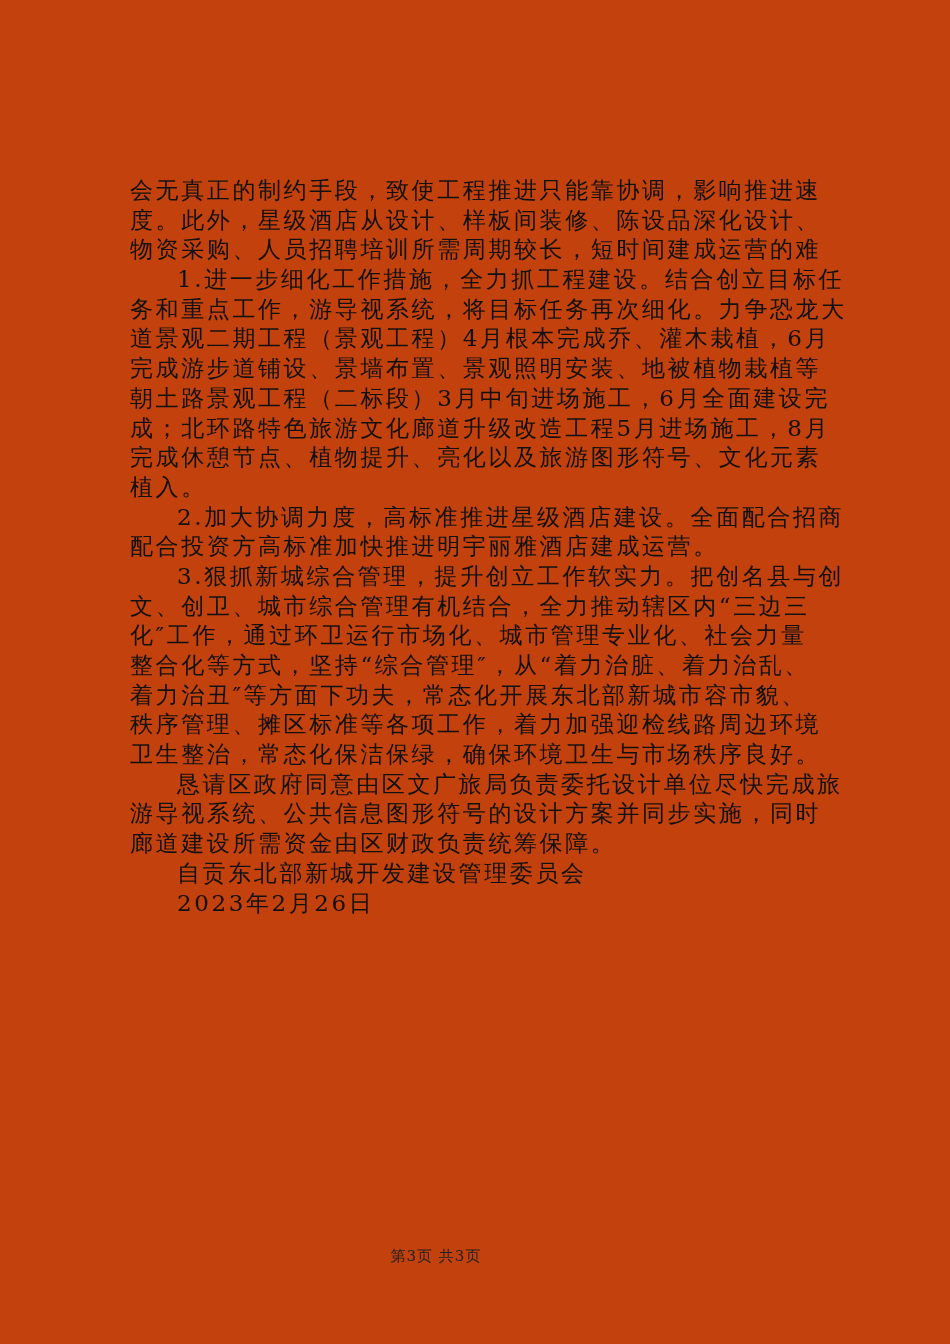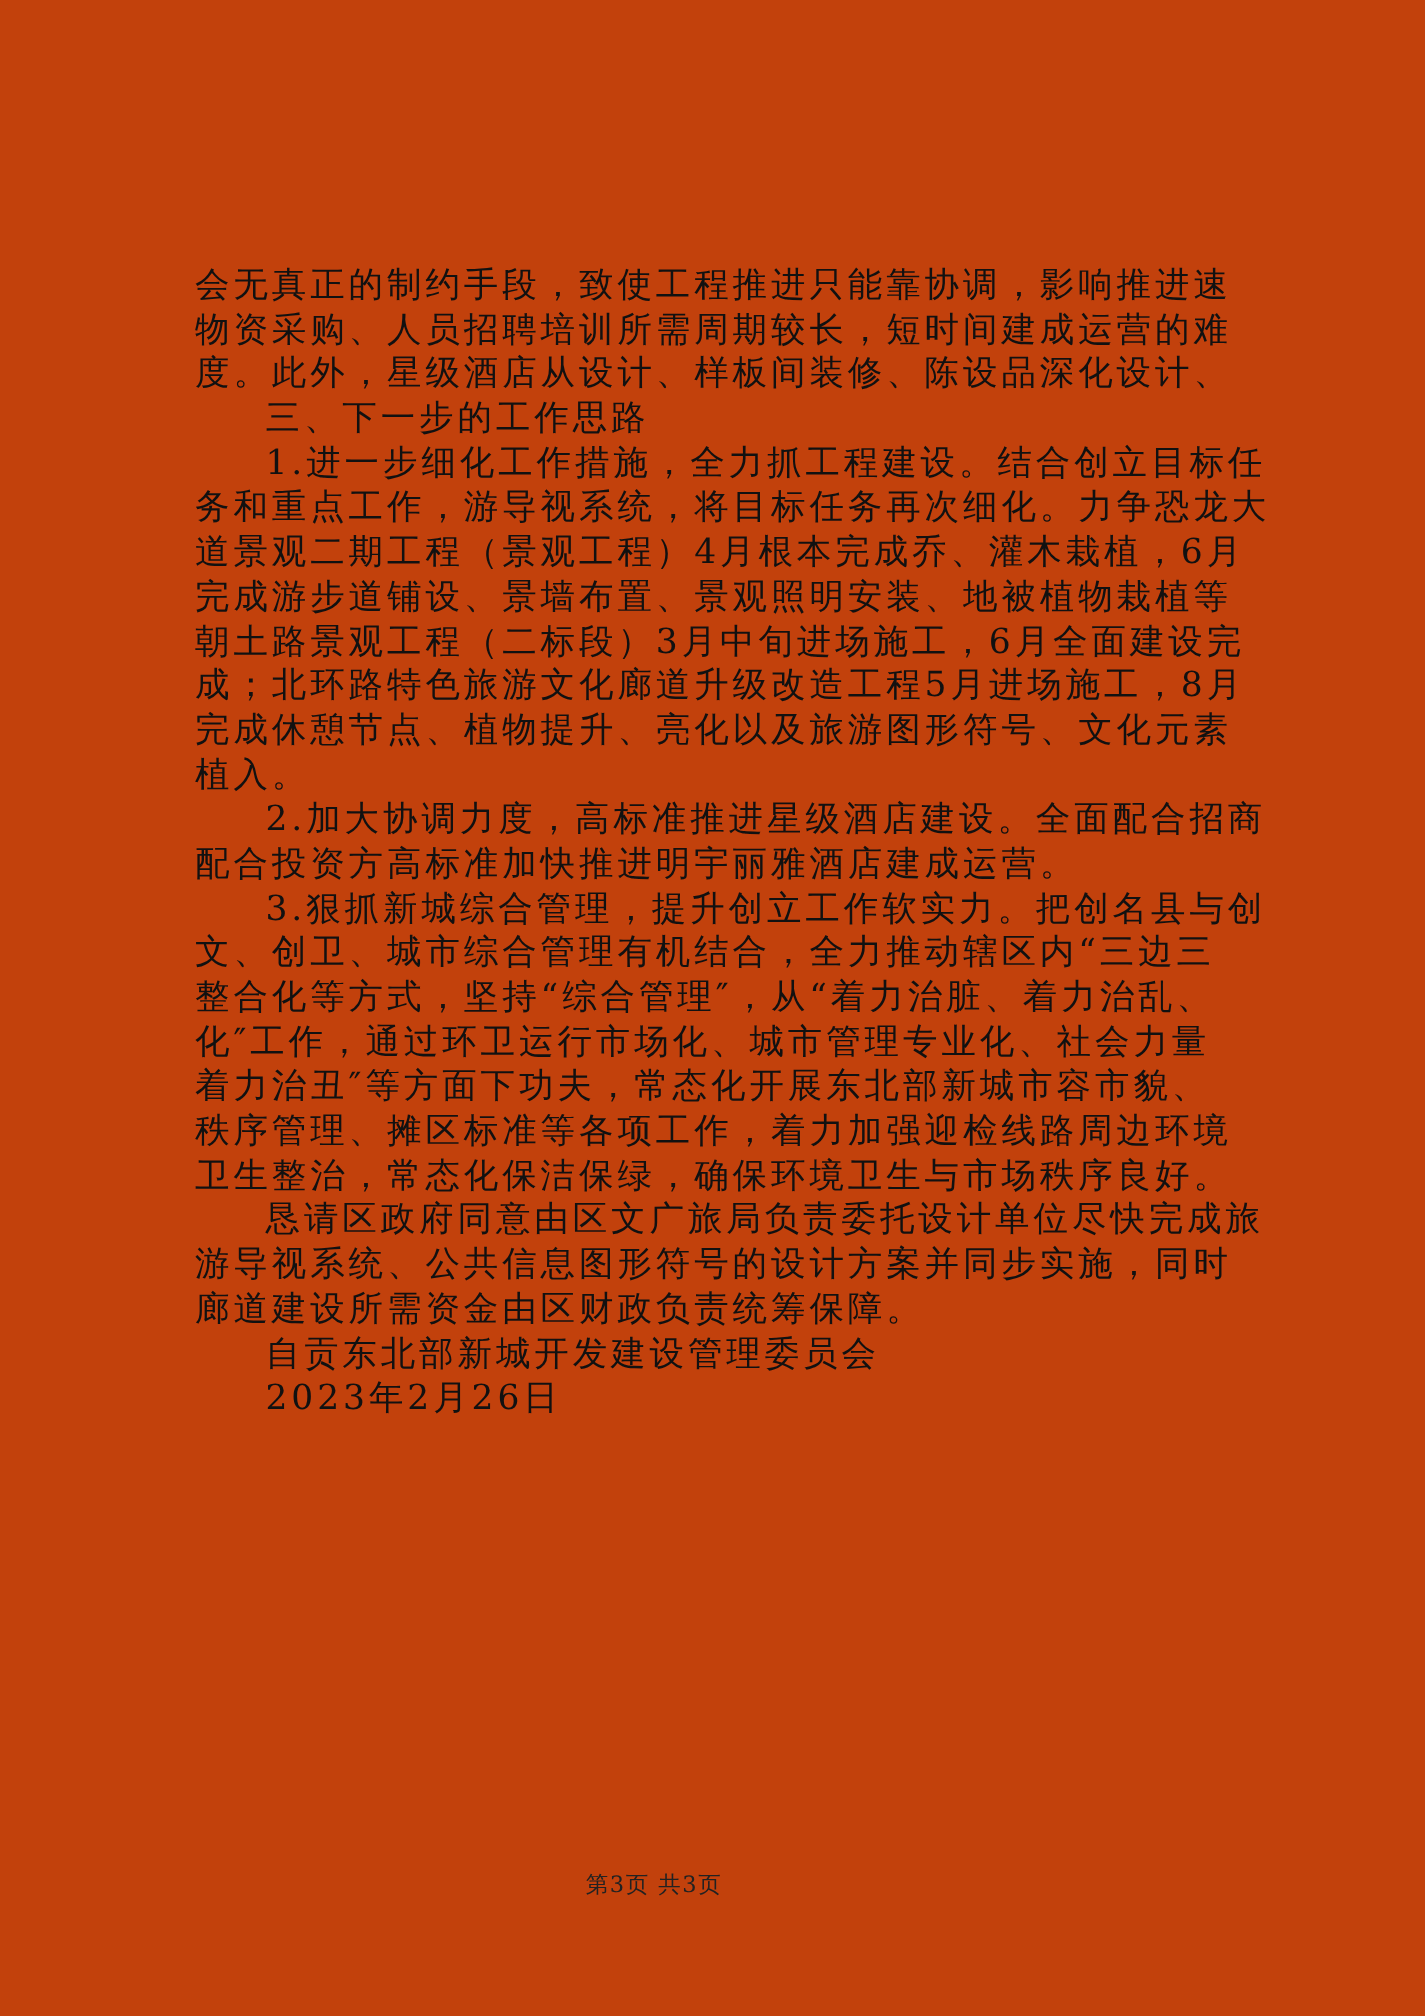--- a/index.html
+++ b/index.html
@@ -51,45 +51,42 @@
       color: #222;
     }
   </style>
 </head>
 <body>
 
 <div class="page">
   <div class="body-text" id="body-text">
       <div>
         <div class="line">会无真正的制约手段，致使工程推进只能靠协调，影响推进速</div>
+        <div class="line">度。此外，星级酒店从设计、样板间装修、陈设品深化设计、</div>
         <div class="line">物资采购、人员招聘培训所需周期较长，短时间建成运营的难</div>
-        <div class="line">度。此外，星级酒店从设计、样板间装修、陈设品深化设计、</div>
-      </div>
-      <div>
-        <div class="line indent">三、下一步的工作思路</div>
       </div>
       <div>
         <div class="line indent">1.进一步细化工作措施，全力抓工程建设。结合创立目标任</div>
         <div class="line">务和重点工作，游导视系统，将目标任务再次细化。力争恐龙大</div>
         <div class="line">道景观二期工程（景观工程）4月根本完成乔、灌木栽植，6月</div>
         <div class="line">完成游步道铺设、景墙布置、景观照明安装、地被植物栽植等</div>
         <div class="line">朝土路景观工程（二标段）3月中旬进场施工，6月全面建设完</div>
         <div class="line">成；北环路特色旅游文化廊道升级改造工程5月进场施工，8月</div>
         <div class="line">完成休憩节点、植物提升、亮化以及旅游图形符号、文化元素</div>
         <div class="line">植入。</div>
       </div>
       <div>
         <div class="line indent">2.加大协调力度，高标准推进星级酒店建设。全面配合招商</div>
         <div class="line">配合投资方高标准加快推进明宇丽雅酒店建成运营。</div>
       </div>
       <div>
         <div class="line indent">3.狠抓新城综合管理，提升创立工作软实力。把创名县与创</div>
         <div class="line">文、创卫、城市综合管理有机结合，全力推动辖区内“三边三</div>
+        <div class="line">化″工作，通过环卫运行市场化、城市管理专业化、社会力量</div>
         <div class="line">整合化等方式，坚持“综合管理″，从“着力治脏、着力治乱、</div>
-        <div class="line">化″工作，通过环卫运行市场化、城市管理专业化、社会力量</div>
         <div class="line">着力治丑″等方面下功夫，常态化开展东北部新城市容市貌、</div>
         <div class="line">秩序管理、摊区标准等各项工作，着力加强迎检线路周边环境</div>
         <div class="line">卫生整治，常态化保洁保绿，确保环境卫生与市场秩序良好。</div>
       </div>
       <div>
         <div class="line indent">恳请区政府同意由区文广旅局负责委托设计单位尽快完成旅</div>
         <div class="line">游导视系统、公共信息图形符号的设计方案并同步实施，同时</div>
         <div class="line">廊道建设所需资金由区财政负责统筹保障。</div>
       </div>
       <div>

